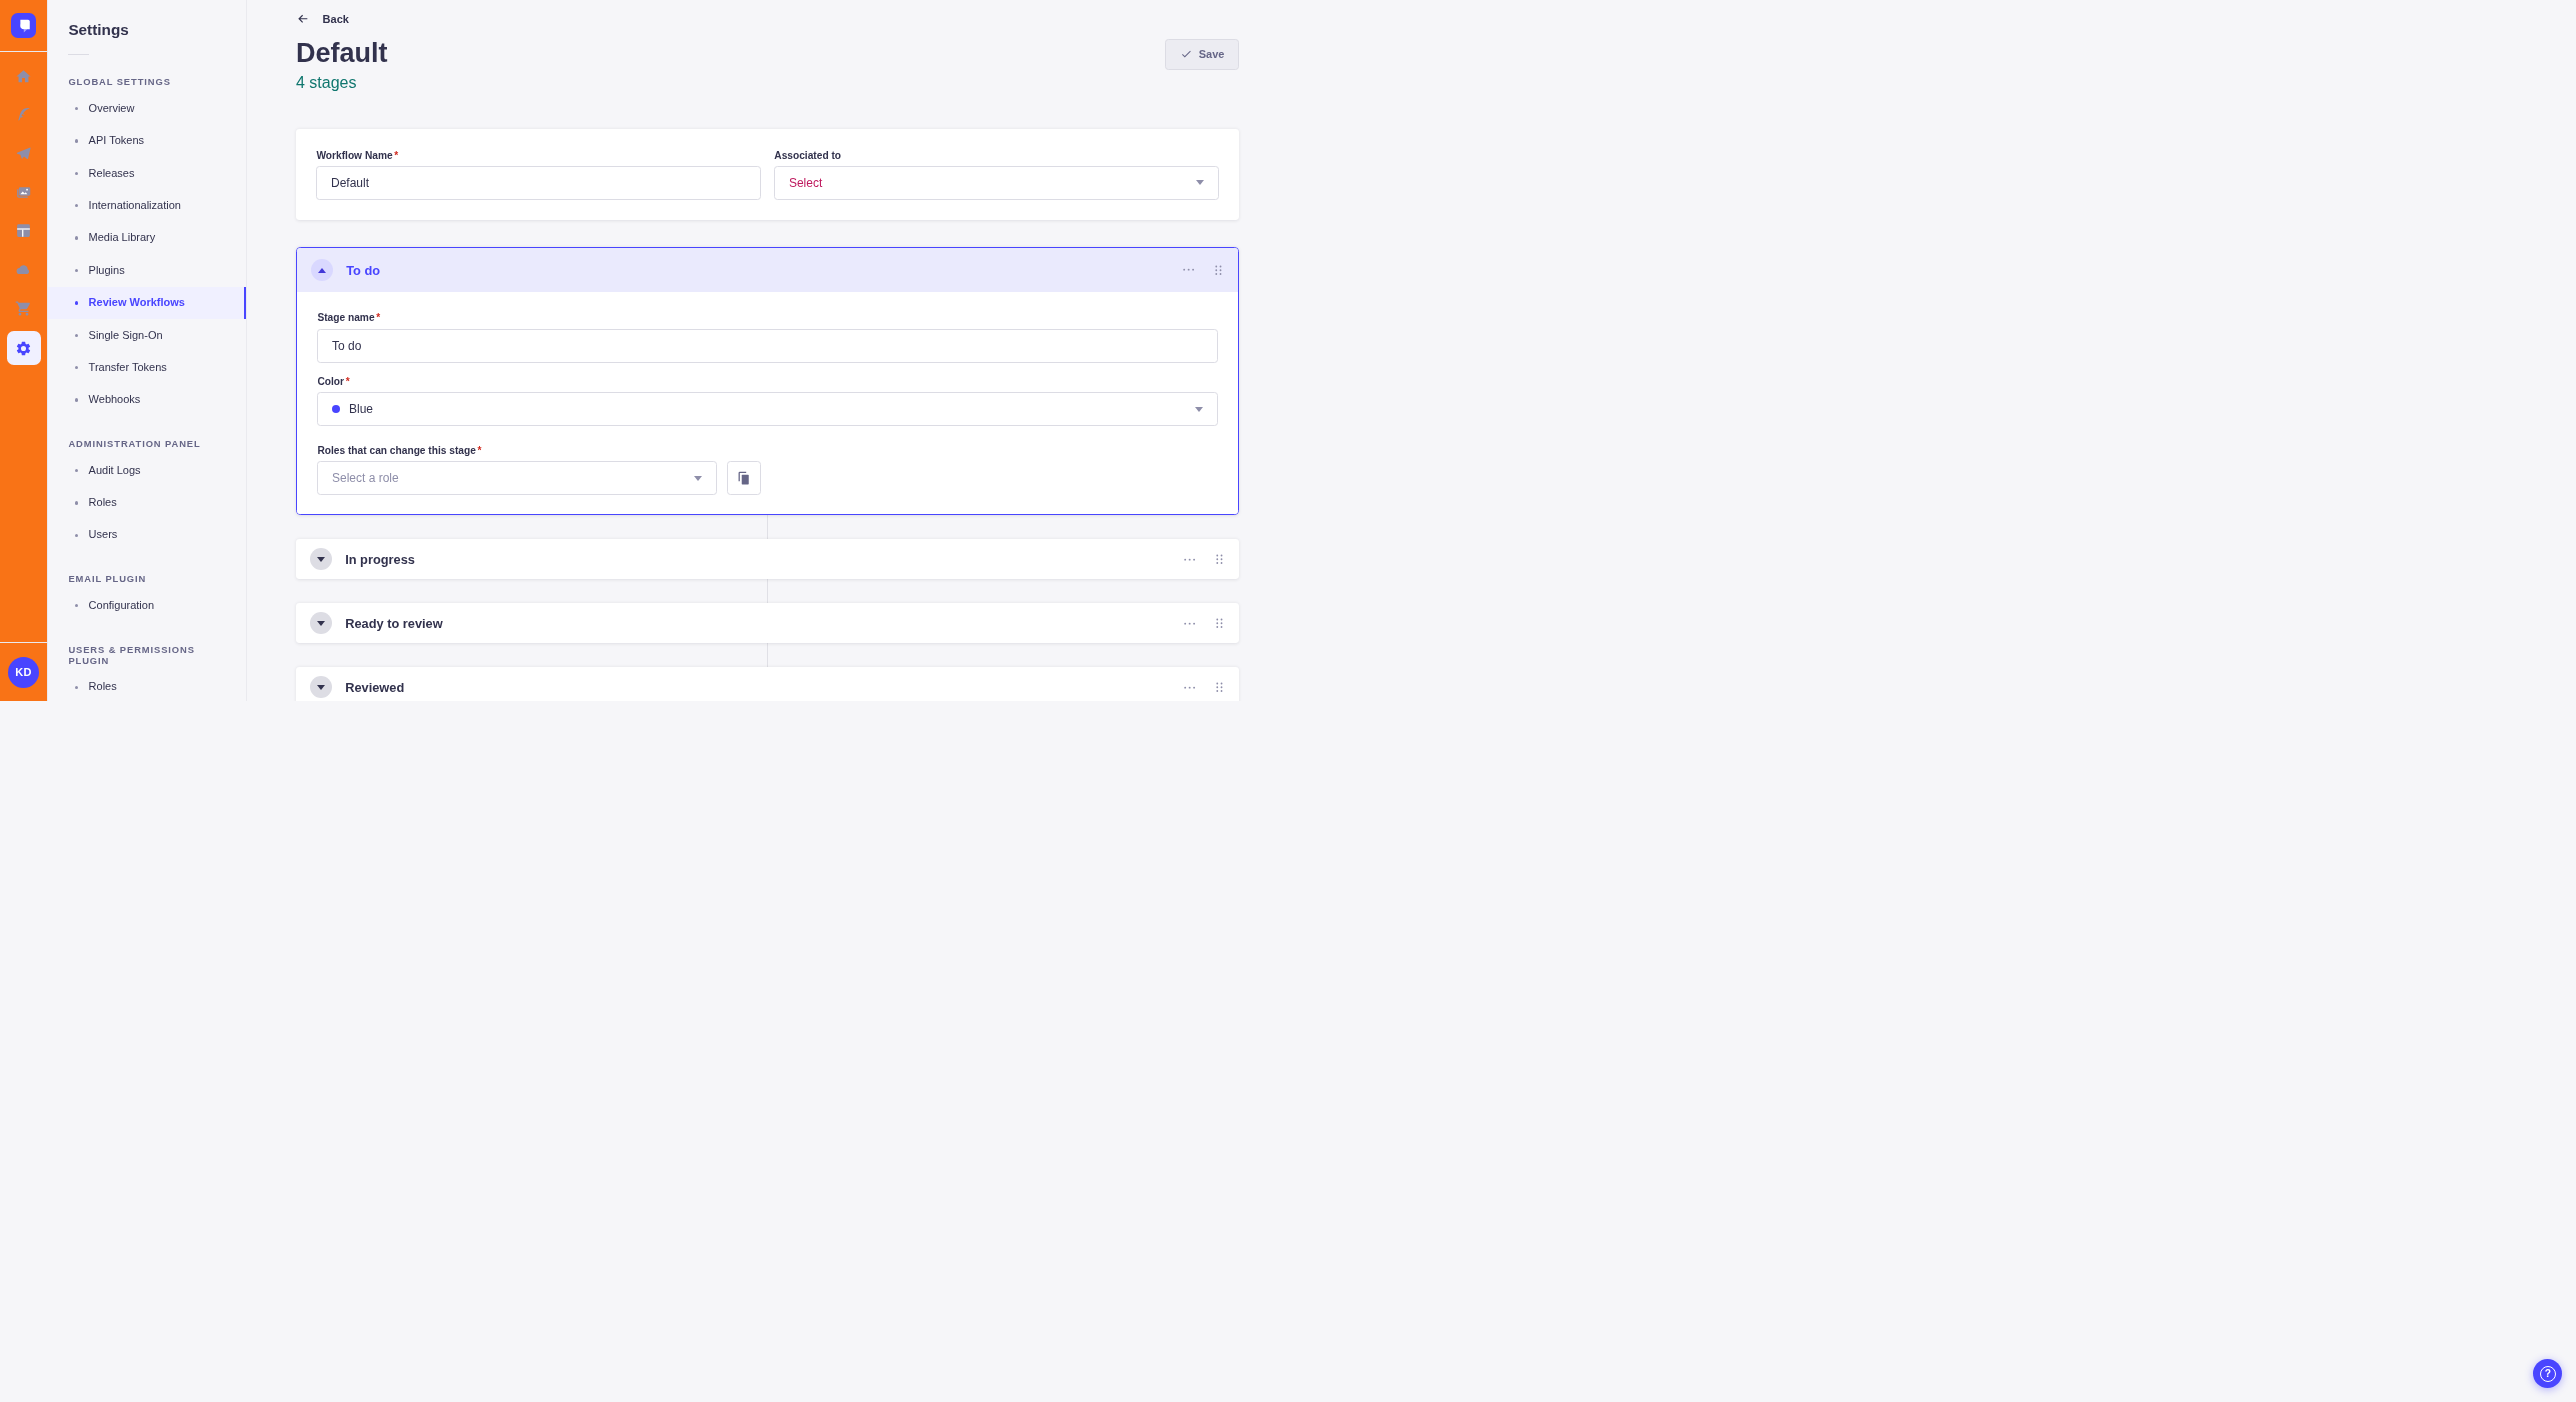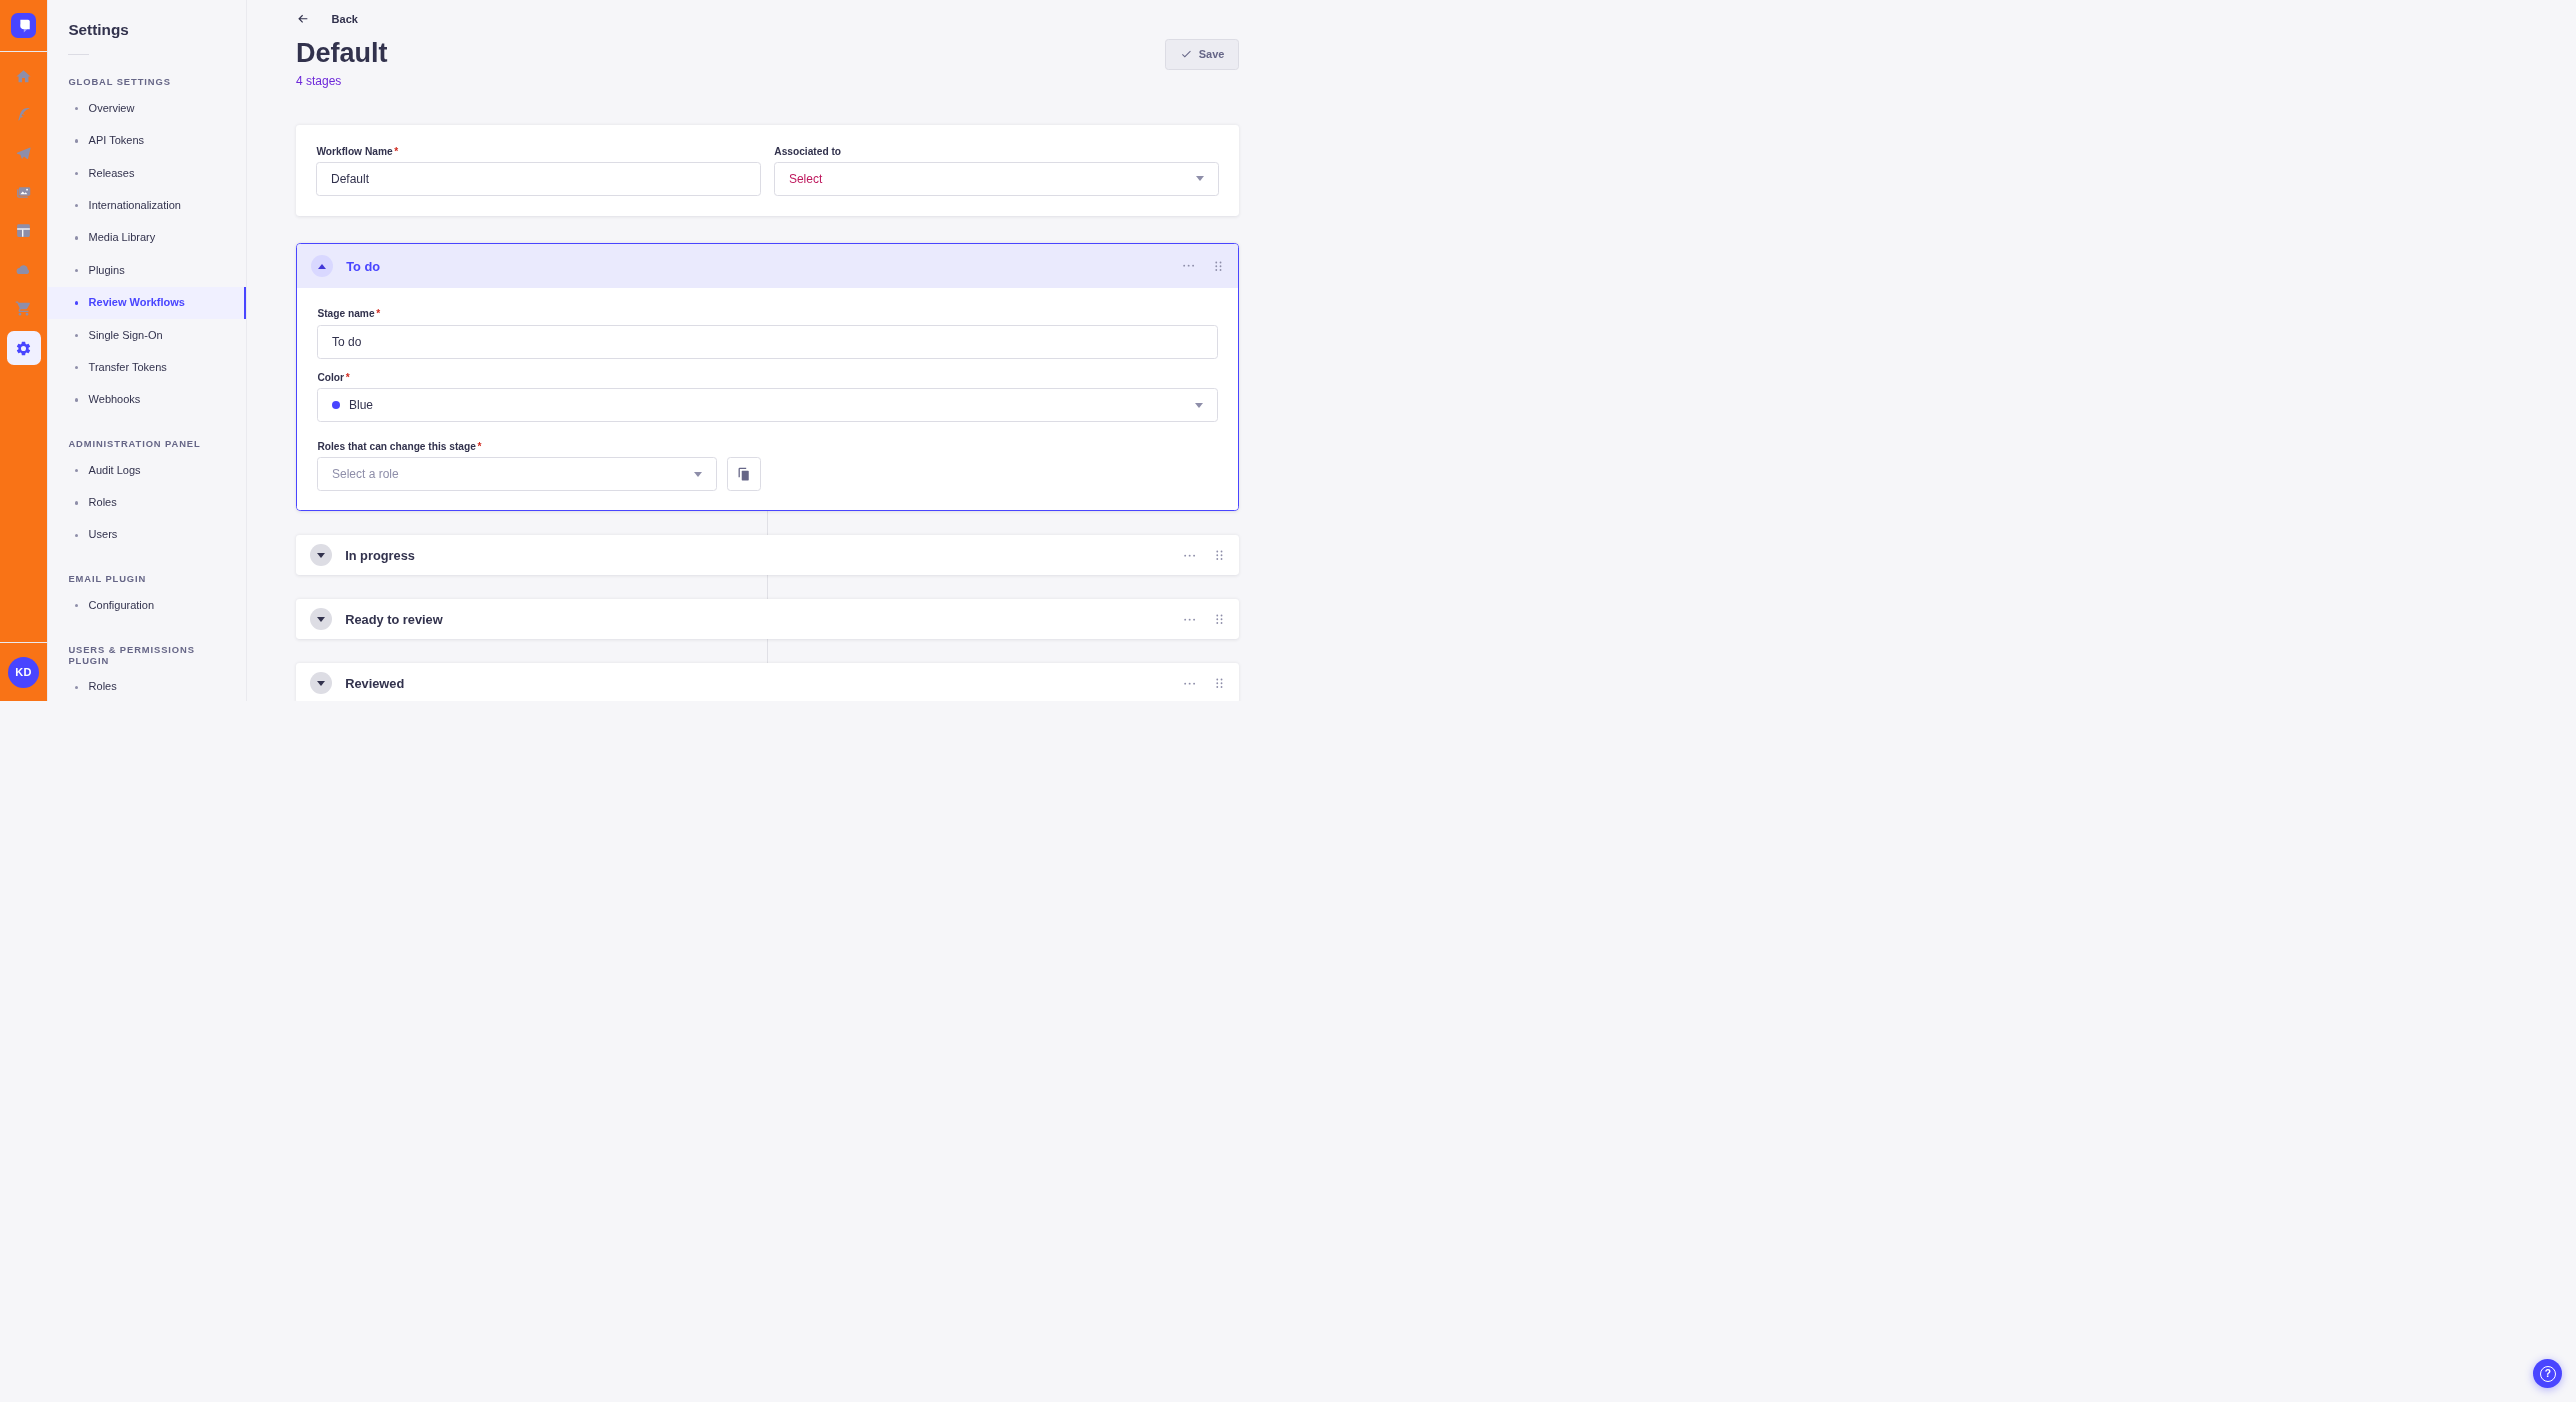--- a/index.html
+++ b/index.html
@@ -41,26 +41,26 @@
   .item { position:relative; display:flex; align-items:center; gap:10.2px;
     padding:9.4px 20.4px 9.4px 27px; font-size:11px; line-height:13.6px; color:#32324D; cursor:pointer; }
   .item .bullet { width:3.4px; height:3.4px; border-radius:50%; background:#8E8EA9; flex-shrink:0; }
   .item.active { background:#F0F0FF; color:#4945FF; font-weight:600; }
   .item.active .bullet { background:#4945FF; }
   .item.active::after { content:''; position:absolute; right:0; top:0; bottom:0;
     width:1.7px; background:#4945FF; }
 
   
   .main { flex:1; position:relative; padding:12px 49px 0; overflow:hidden; }
-  .back-row { display:inline-flex; align-items:center; gap:22px; font-size:11px;
+  .back-row { display:inline-flex; align-items:center; gap:13px; font-size:11px;
     font-weight:600; color:#32324D; cursor:pointer; }
   .back-row svg { width:13.6px; height:13.6px; fill:#32324D; }
   .title-row { display:flex; align-items:flex-start; justify-content:space-between; margin-top:8.5px; }
   .page-title { font-size:27px; font-weight:700; line-height:32px; color:#32324D; }
-  .subtitle { margin-top:5.1px; font-size:12px; color:#6d28d9; }
+  .subtitle { margin-top:5.1px; font-size:16px; color:#0f766e; }
   .save-btn { display:flex; align-items:center; gap:6.8px; background:#ECECF2;
     border:0.9px solid #DCDCE4; border-radius:3.4px; padding:0 13.6px; height:31px;
     font-size:11px; font-weight:600; color:#666687; margin-top:1.7px; cursor:default; }
   .save-btn svg { width:12px; height:12px; fill:#666687; }
 
   .card { background:#fff; border-radius:3.4px; box-shadow:0 0.9px 3.4px rgba(33,33,52,.1); }
   .form-card { margin-top:37px; padding:20.4px; display:grid;
     grid-template-columns:1fr 1fr; gap:13.6px; }
 
   .field-label { display:flex; gap:1.7px; font-size:10.2px; font-weight:700;

